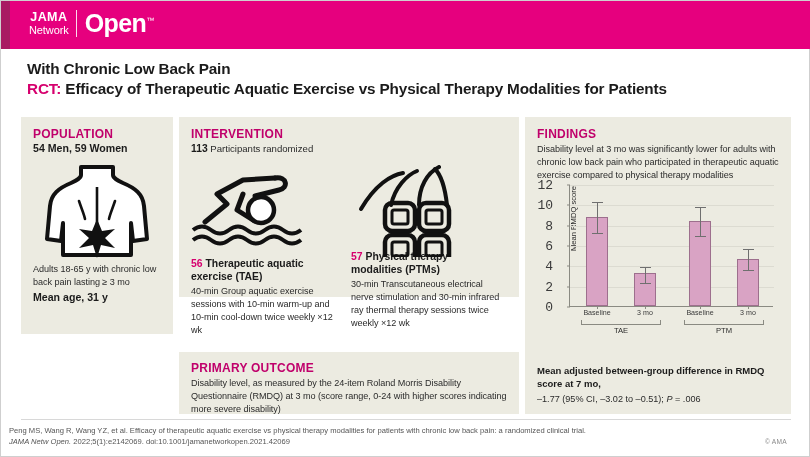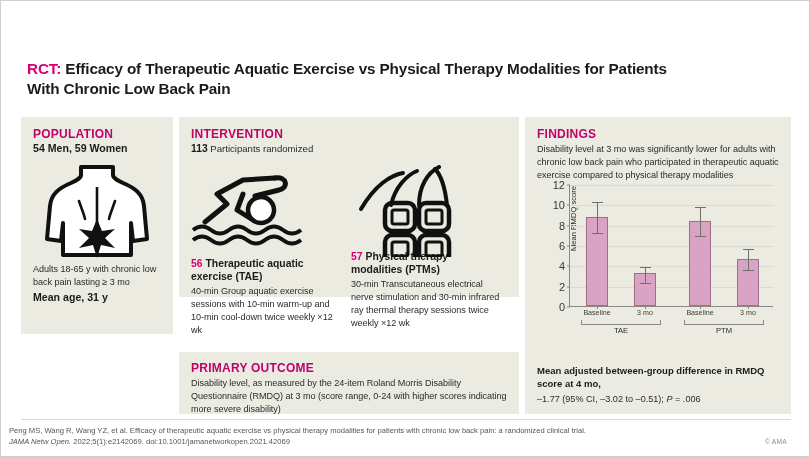--- a/index.html
+++ b/index.html
@@ -139,23 +139,24 @@
     position: absolute; left: 34px; top: 6px;
     width: 204px; height: 122px;
     border-left: 1px solid #8a8a82;
     border-bottom: 1px solid #8a8a82;
   }
   .gridline {
     position: absolute; left: 0; width: 204px; height: 1px;
     background: #dcdbd1;
   }
   .ytick {
-    position: absolute; right: 100%; margin-right: 5px;
-    font-size: 11px; color: #3a3a3a; transform: translateY(-50%);
+    position: absolute; right: 100%; margin-right: 17px;
+    font-size: 13px; color: #3a3a3a; transform: translateY(-50%);
     white-space: nowrap;
+    font-family: Liberation Mono, monospace;
   }
   .ytickmark {
     position: absolute; right: 100%; width: 3px; height: 1px;
     background: #8a8a82; transform: translateY(-50%);
   }
   .ylabel {
     position: absolute; left: -1px; top: 66px;
     font-size: 7.6px; color: #2b2b2b;
     transform: rotate(-90deg); transform-origin: left top;
     white-space: nowrap;
@@ -202,24 +203,35 @@
   .copyright {
     position: absolute; right: 22px; top: 437px;
     font-size: 6.6px; color: #8a8a8a; letter-spacing: .3px;
   }
 </style>
 </head>
 <body>
 
 <div class="page">
 
+  <div class="header">
+    <div class="header-edge"></div>
+    <div class="logo">
+      <div class="logo-left">
+        <span class="logo-jama">JAMA</span>
+        <span class="logo-network">Network</span>
+      </div>
+      <div class="logo-div"></div>
+      <div class="logo-open"><span>Open</span><span class="logo-tm">™</span></div>
+    </div>
+  </div>
 
   <div class="title-wrap">
+    <div class="title-line">With Chronic Low Back Pain</div>
     <div class="title-line"><span class="title-rct">RCT:</span> <span>Efficacy  of Therapeutic Aquatic Exercise vs Physical Therapy Modalities for Patients</span></div>
-    <div class="title-line">With Chronic Low Back Pain</div>
   </div>
 
   <div class="panel panel-pop">
     <div class="sec-title pop-head">POPULATION</div>
     <div class="bold-txt pop-count">54 Men, 59 Women</div>
 
     <div class="pop-icon">
       <svg width="112" height="100" viewBox="0 0 112 100">
         <path d="M40 6 L40 14 C40 17 36 19 30 22 C18 27 10 33 9 45
                  L6 78 L20 80 L22 62 L22 94 L90 94 L90 62 L92 80 L106 78
@@ -339,21 +351,21 @@
             <div class="xtick" style="left: 178px;">3 mo</div>
             <div class="group-br" style="left: 11px; width: 80px;"></div>
             <div class="group-lbl" style="left: 51px;">TAE</div>
             <div class="group-br" style="left: 114px; width: 80px;"></div>
             <div class="group-lbl" style="left: 154px;">PTM</div>
           </div>
       </div>
     </div>
 
     <div class="concl">
-      <div class="concl-b">Mean adjusted between-group difference in RMDQ score at 4 mo,</div>
+      <div class="concl-b">Mean adjusted between-group difference in RMDQ score at 7 mo,</div>
       <div class="concl-s"><span>–1.77 (95% CI, –3.02 to –0.51); </span><i>P</i><span> = .006</span></div>
     </div>
   </div>
 
   <div class="foot-rule"></div>
   <div class="footer">
     <span>Peng MS, Wang R, Wang YZ, et al. Efficacy of therapeutic aquatic exercise vs physical therapy modalities for patients with chronic low back pain: a randomized clinical trial.</span><br>
     <i>JAMA Netw Open.</i><span> 2022;5(1):e2142069. doi:10.1001/jamanetworkopen.2021.42069</span>
   </div>
   <div class="copyright">© AMA</div>

